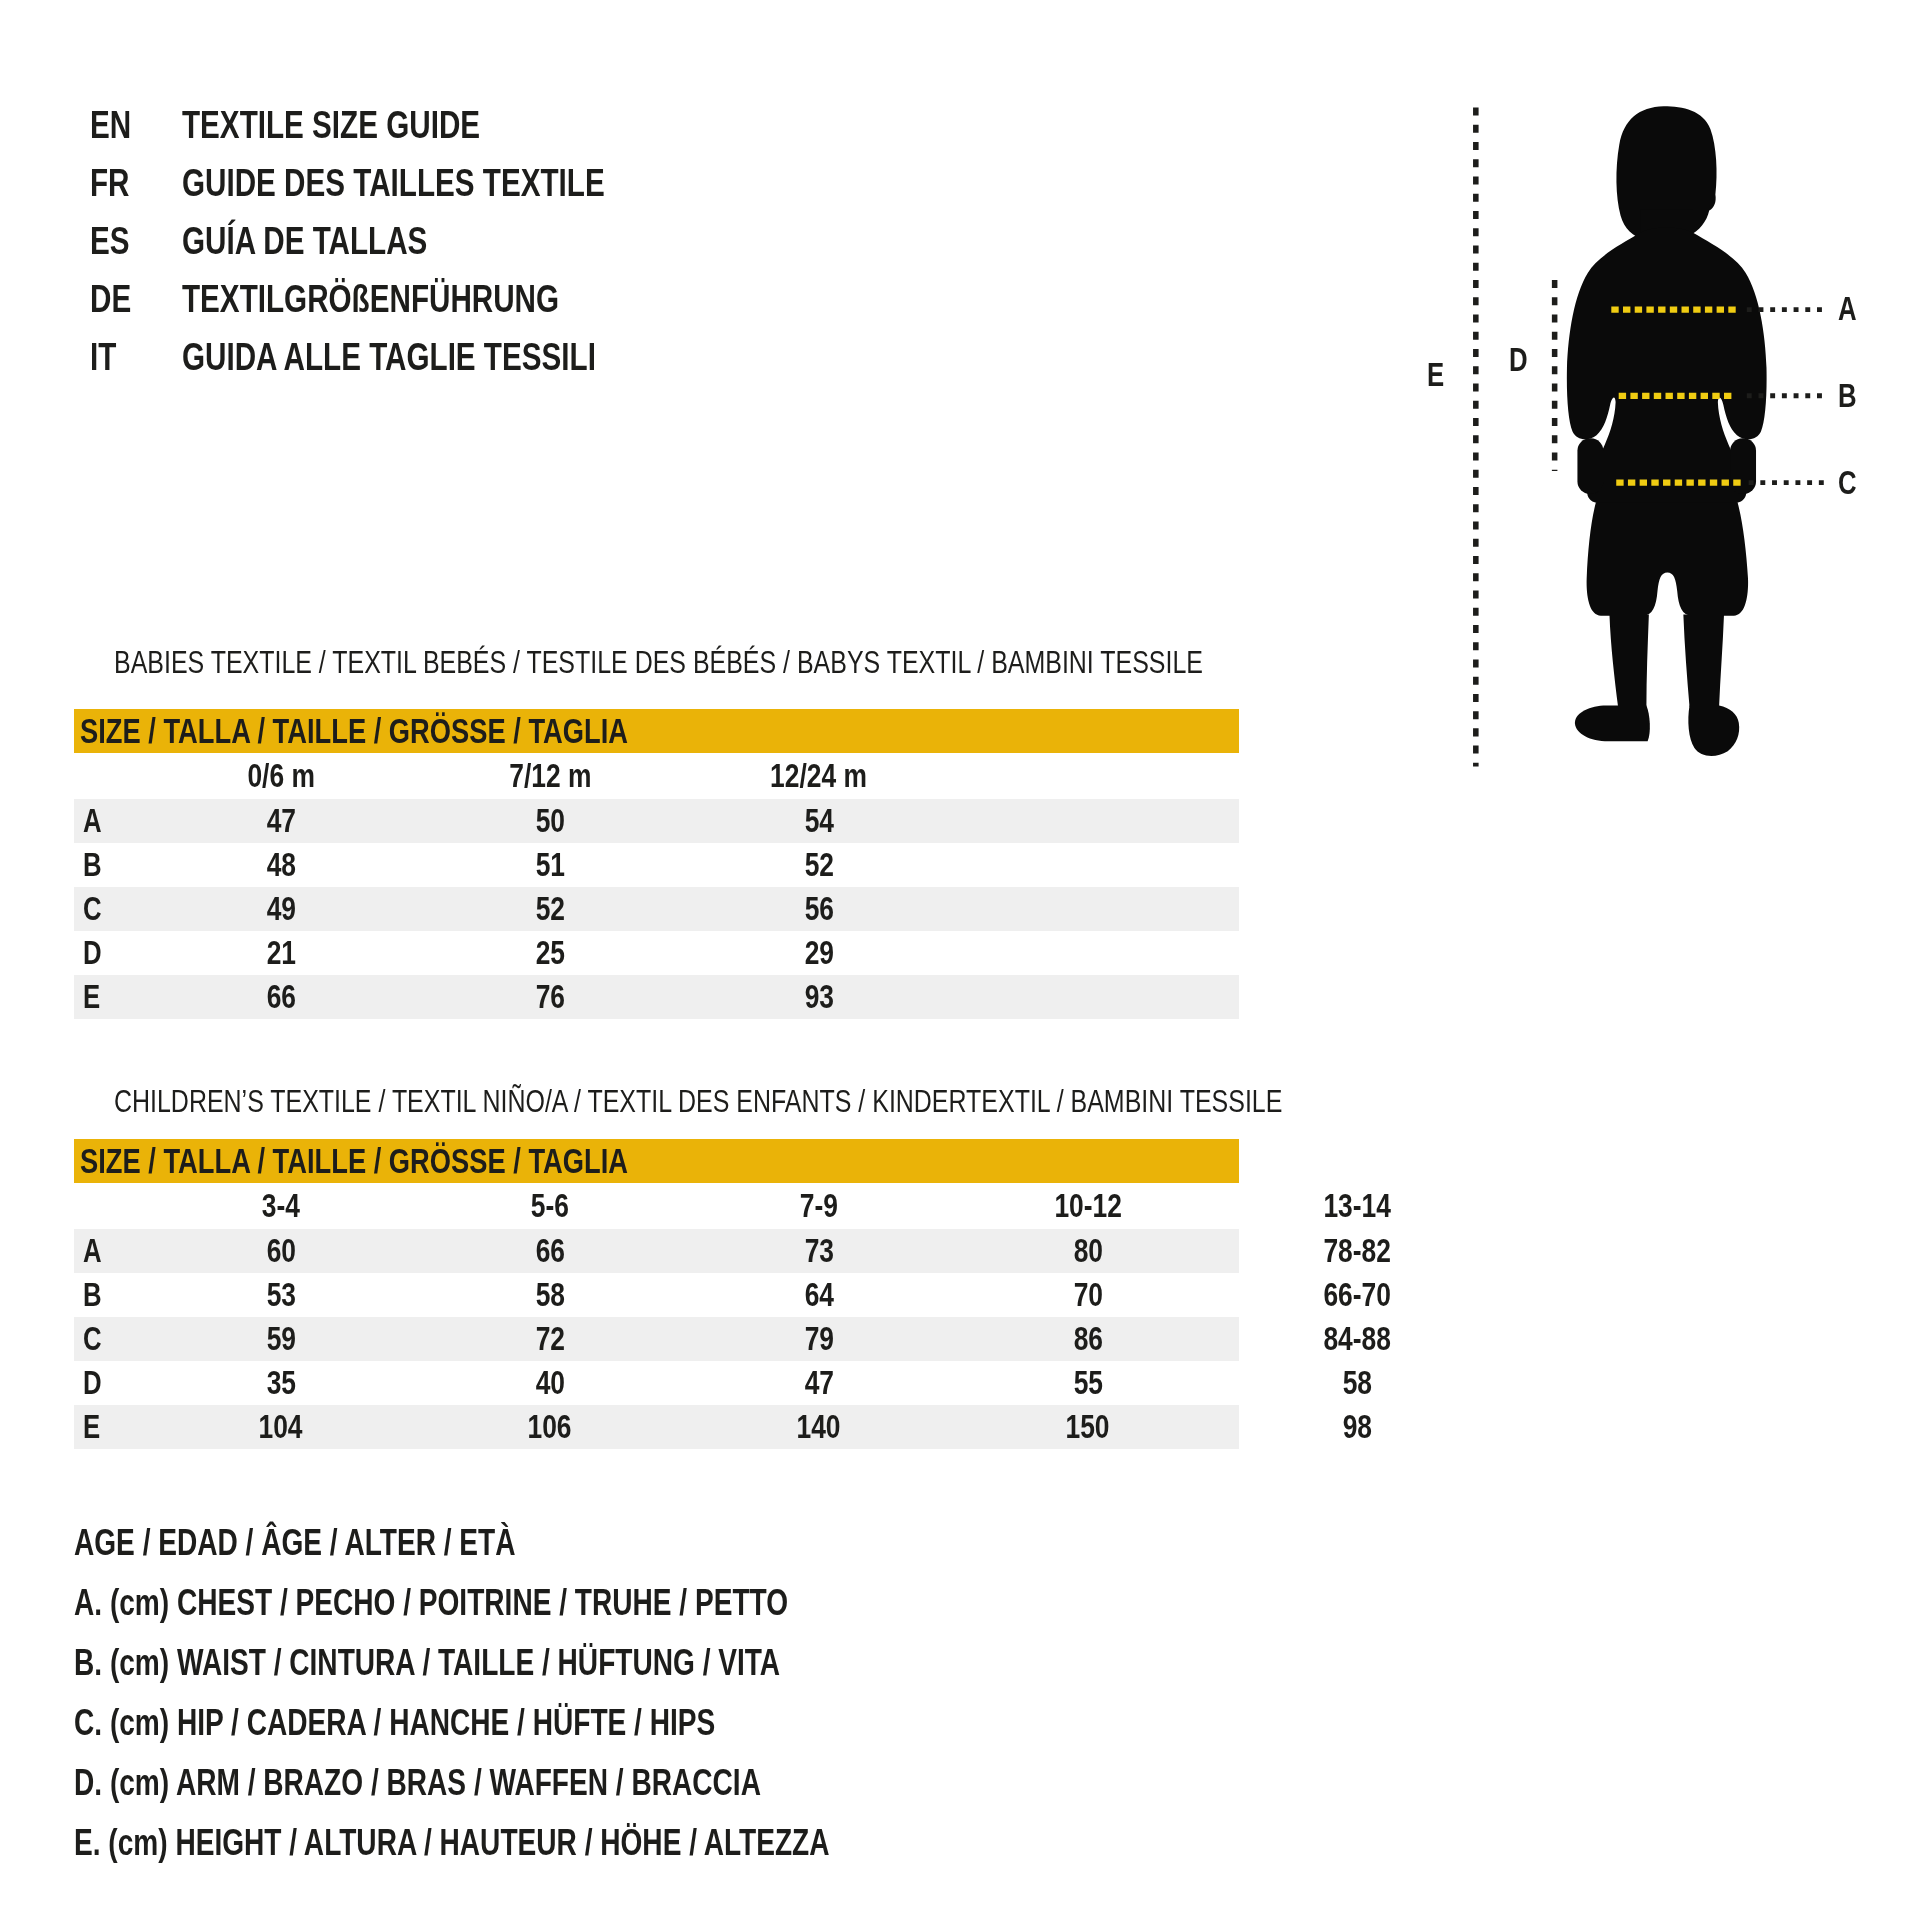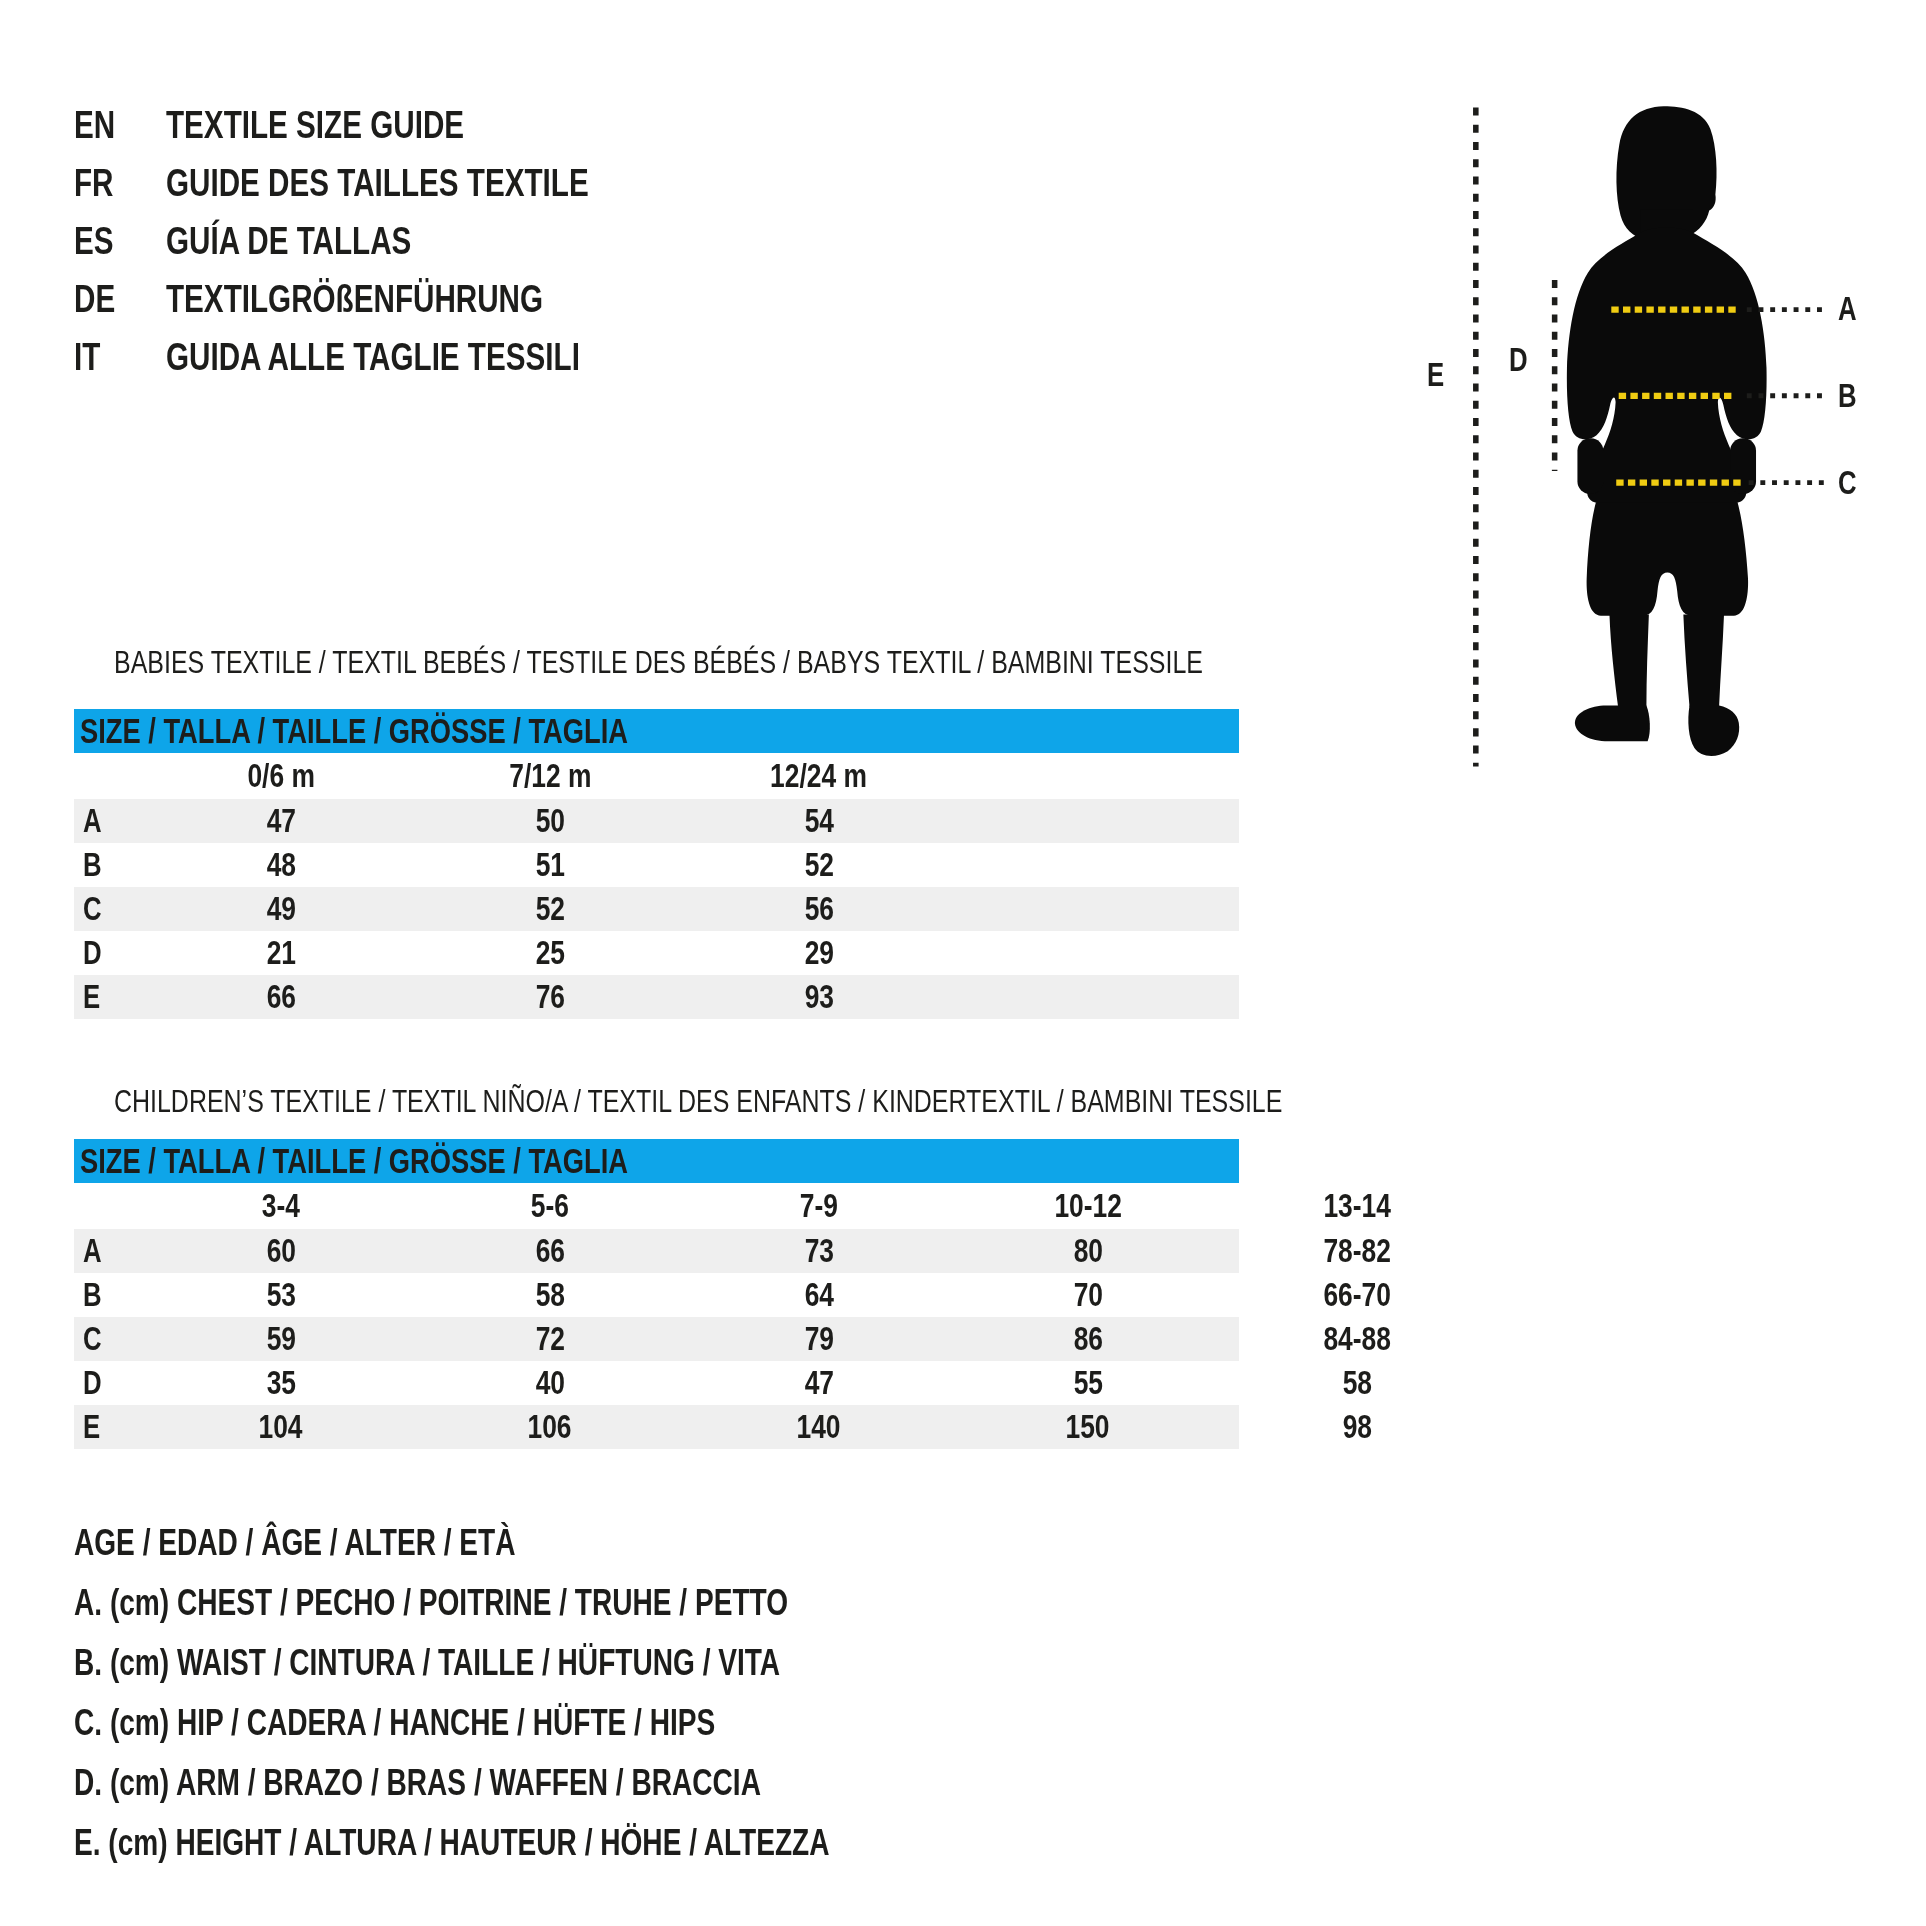--- a/index.html
+++ b/index.html
@@ -13,38 +13,38 @@
   }
   .page { position:absolute; inset:0; }
 
   
   .cond  { display:inline-block; transform:scaleX(0.78); transform-origin:0 50%; white-space:nowrap; }
   .condc { display:inline-block; transform:scaleX(0.80); transform-origin:50% 50%; white-space:nowrap; }
 
   
   .languages { position:absolute; left:74px; top:96px; }
   .lang-row { height:58px; display:flex; align-items:center; font-size:38px; font-weight:700; }
-  .lang-code { width:92px; }
+  .lang-code { width:92px;margin-left:16px; }
 
   
   .figure { position:absolute; left:1405px; top:86px; width:521px; height:696px; }
   .figure svg { position:absolute; left:0; top:0; }
   .fig-label { position:absolute; font-size:33px; font-weight:700; height:44px; display:flex; align-items:center; }
 
   
   .section-title { position:absolute; left:74px; height:53px; display:flex; align-items:center; font-size:32px; font-weight:400;margin-left:40px; }
   #babies-title   { top:636px; }
   #children-title { top:1075px;justify-content:center; }
 
   
   .size-table { position:absolute; left:74px; width:1165px; }
   #babies-table   { top:709px; }
   #children-table { top:1139px; }
   .size-bar {
-    height:44px; background:#0ea5e9;
+    height:44px; background:#eab308;
     display:flex; align-items:center;
     padding-left:6.2px; box-sizing:border-box;
     font-size:35px; font-weight:700;
   }
   .t-row { display:grid; align-items:center; font-size:33px; font-weight:700;gap:47px; }
   .t-row.head { height:46px; }
   .t-row.data { height:44px; }
   .babies-grid   { grid-template-columns:49px 222px 222px 222px 1fr; }
   .children-grid { grid-template-columns:49px 222px 222px 222px 222px 222px 1fr; }
   .t-row .cell { text-align:center; }

